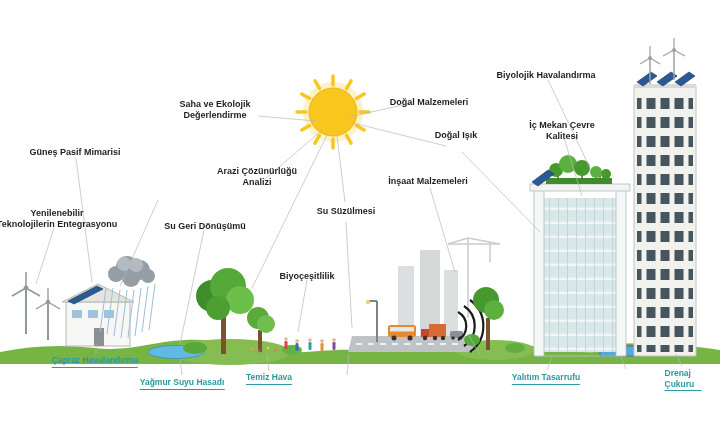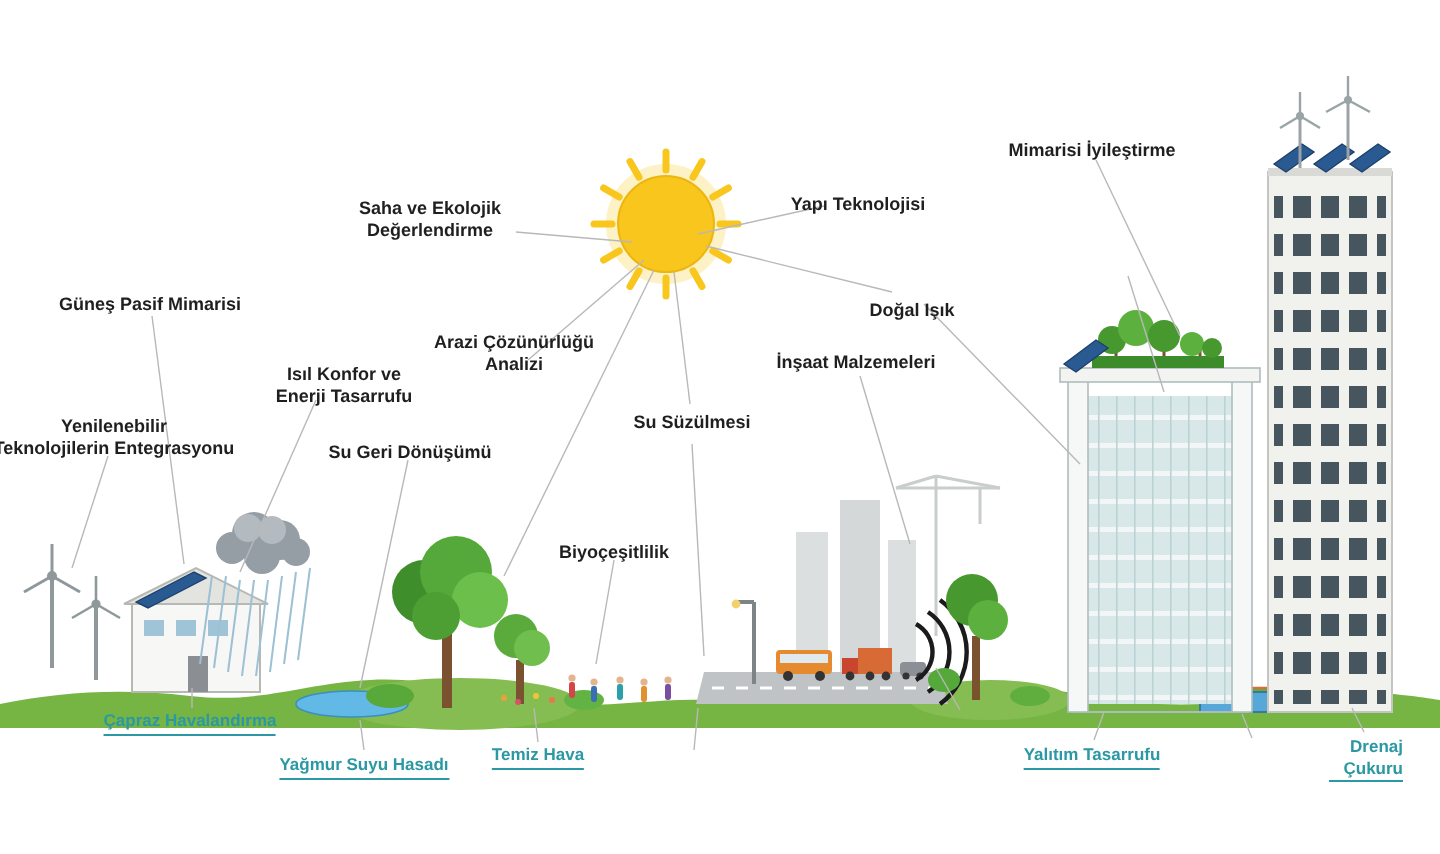--- a/index.html
+++ b/index.html
@@ -2,21 +2,21 @@
 <html><head>
 <meta charset="utf-8">
 <style>
   html,body{margin:0;padding:0;background:#fff;}
   .stage{position:relative;width:720px;height:427px;background:#ffffff;overflow:hidden;
          font-family:"Liberation Sans",sans-serif;}
   .scene{position:absolute;left:0;top:0;width:720px;height:427px;z-index:1;}
   .lbl{position:absolute;transform:translateX(-50%);text-align:center;
        font-size:9px;font-weight:700;color:#1f1f1f;white-space:pre-line;
        line-height:1.25;z-index:3;}
-  .glbl{position:absolute;transform:translateX(-50%);text-align:right;
+  .glbl{position:absolute;transform:translateX(-50%);text-align:left;
         font-size:8.5px;font-weight:700;color:#2b98a4;white-space:pre-line;
         line-height:1.25;z-index:3;}
   .glbl::after{content:"";display:block;height:1px;background:#2b98a4;margin-top:1px;}
 </style>
 </head>
 <body>
 
 <div class="stage">
 
   <svg class="scene" viewBox="0 0 720 427">
@@ -266,33 +266,33 @@
       <line x1="468" y1="334" x2="480" y2="355"></line>
       <line x1="552" y1="356" x2="547" y2="370"></line>
       <line x1="621" y1="357" x2="626" y2="369"></line>
       <line x1="676" y1="354" x2="682" y2="366"></line>
     </g>
   </svg>
 
   <div class="lbl" style="left:75px;top:147px">Güneş Pasif Mimarisi</div>
   <div class="lbl" style="left:57px;top:208px">Yenilenebilir
 Teknolojilerin Entegrasyonu</div>
-  <div class="lbl" style="left:172px;top:182px">Isıl Konfor ve
-Enerji Tasarrufu</div>
   <div class="lbl" style="left:205px;top:221px">Su Geri Dönüşümü</div>
   <div class="lbl" style="left:257px;top:166px">Arazi Çözünürlüğü
 Analizi</div>
   <div class="lbl" style="left:215px;top:99px">Saha ve Ekolojik
 Değerlendirme</div>
   <div class="lbl" style="left:346px;top:206px">Su Süzülmesi</div>
   <div class="lbl" style="left:307px;top:271px">Biyoçeşitlilik</div>
-  <div class="lbl" style="left:429px;top:97px">Yapı Teknolojisi</div>
-  <div class="lbl" style="left:456px;top:150px">Doğal Işık</div>
+  <div class="lbl" style="left:429px;top:97px">Doğal Malzemeleri</div>
+  <div class="lbl" style="left:456px;top:130px">Doğal Işık</div>
   <div class="lbl" style="left:428px;top:176px">İnşaat Malzemeleri</div>
-  <div class="lbl" style="left:546px;top:70px">Mimarisi İyileştirme</div>
+  <div class="lbl" style="left:546px;top:70px">Biyolojik Havalandırma</div>
+  <div class="lbl" style="left:562px;top:120px">İç Mekan Çevre
+Kalitesi</div>
 
   <div class="glbl" style="left:95px;top:355px">Çapraz Havalandırma</div>
   <div class="glbl" style="left:182px;top:377px">Yağmur Suyu Hasadı</div>
   <div class="glbl" style="left:269px;top:372px">Temiz Hava</div>
   <div class="glbl" style="left:546px;top:372px">Yalıtım Tasarrufu</div>
   <div class="glbl" style="left:683px;top:368px">Drenaj Çukuru</div>
 
 </div>
 
 </body></html>

